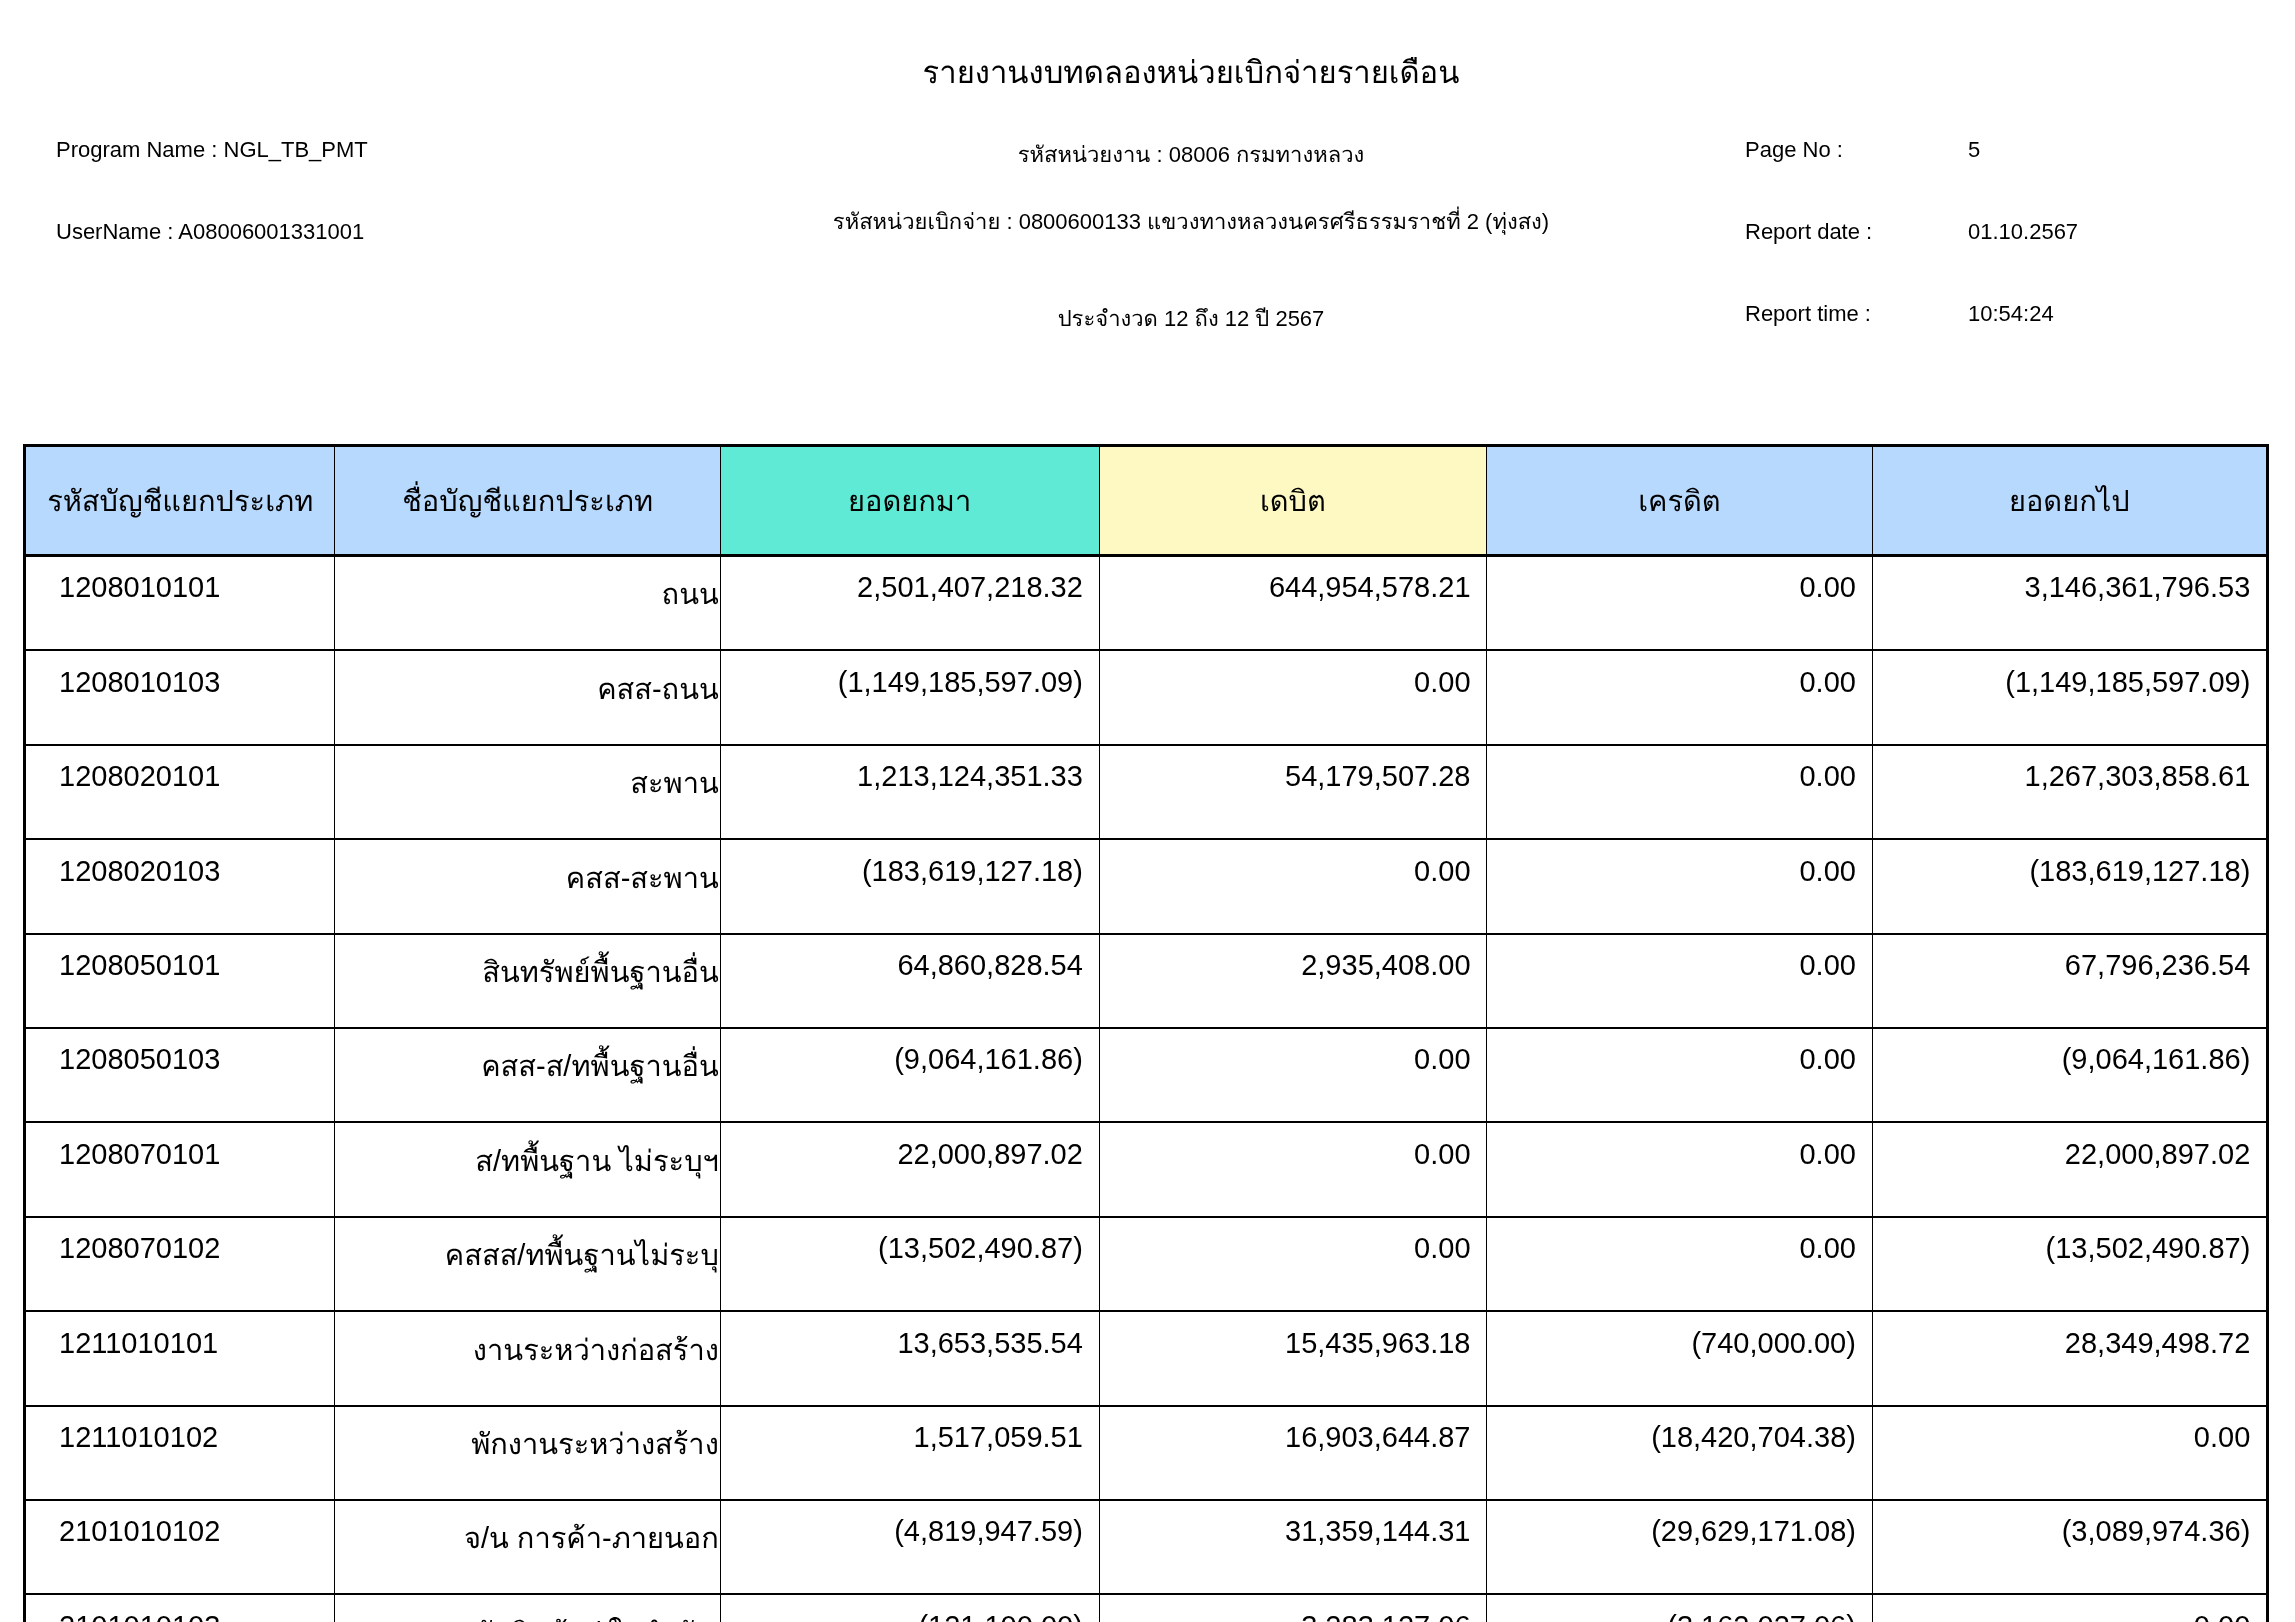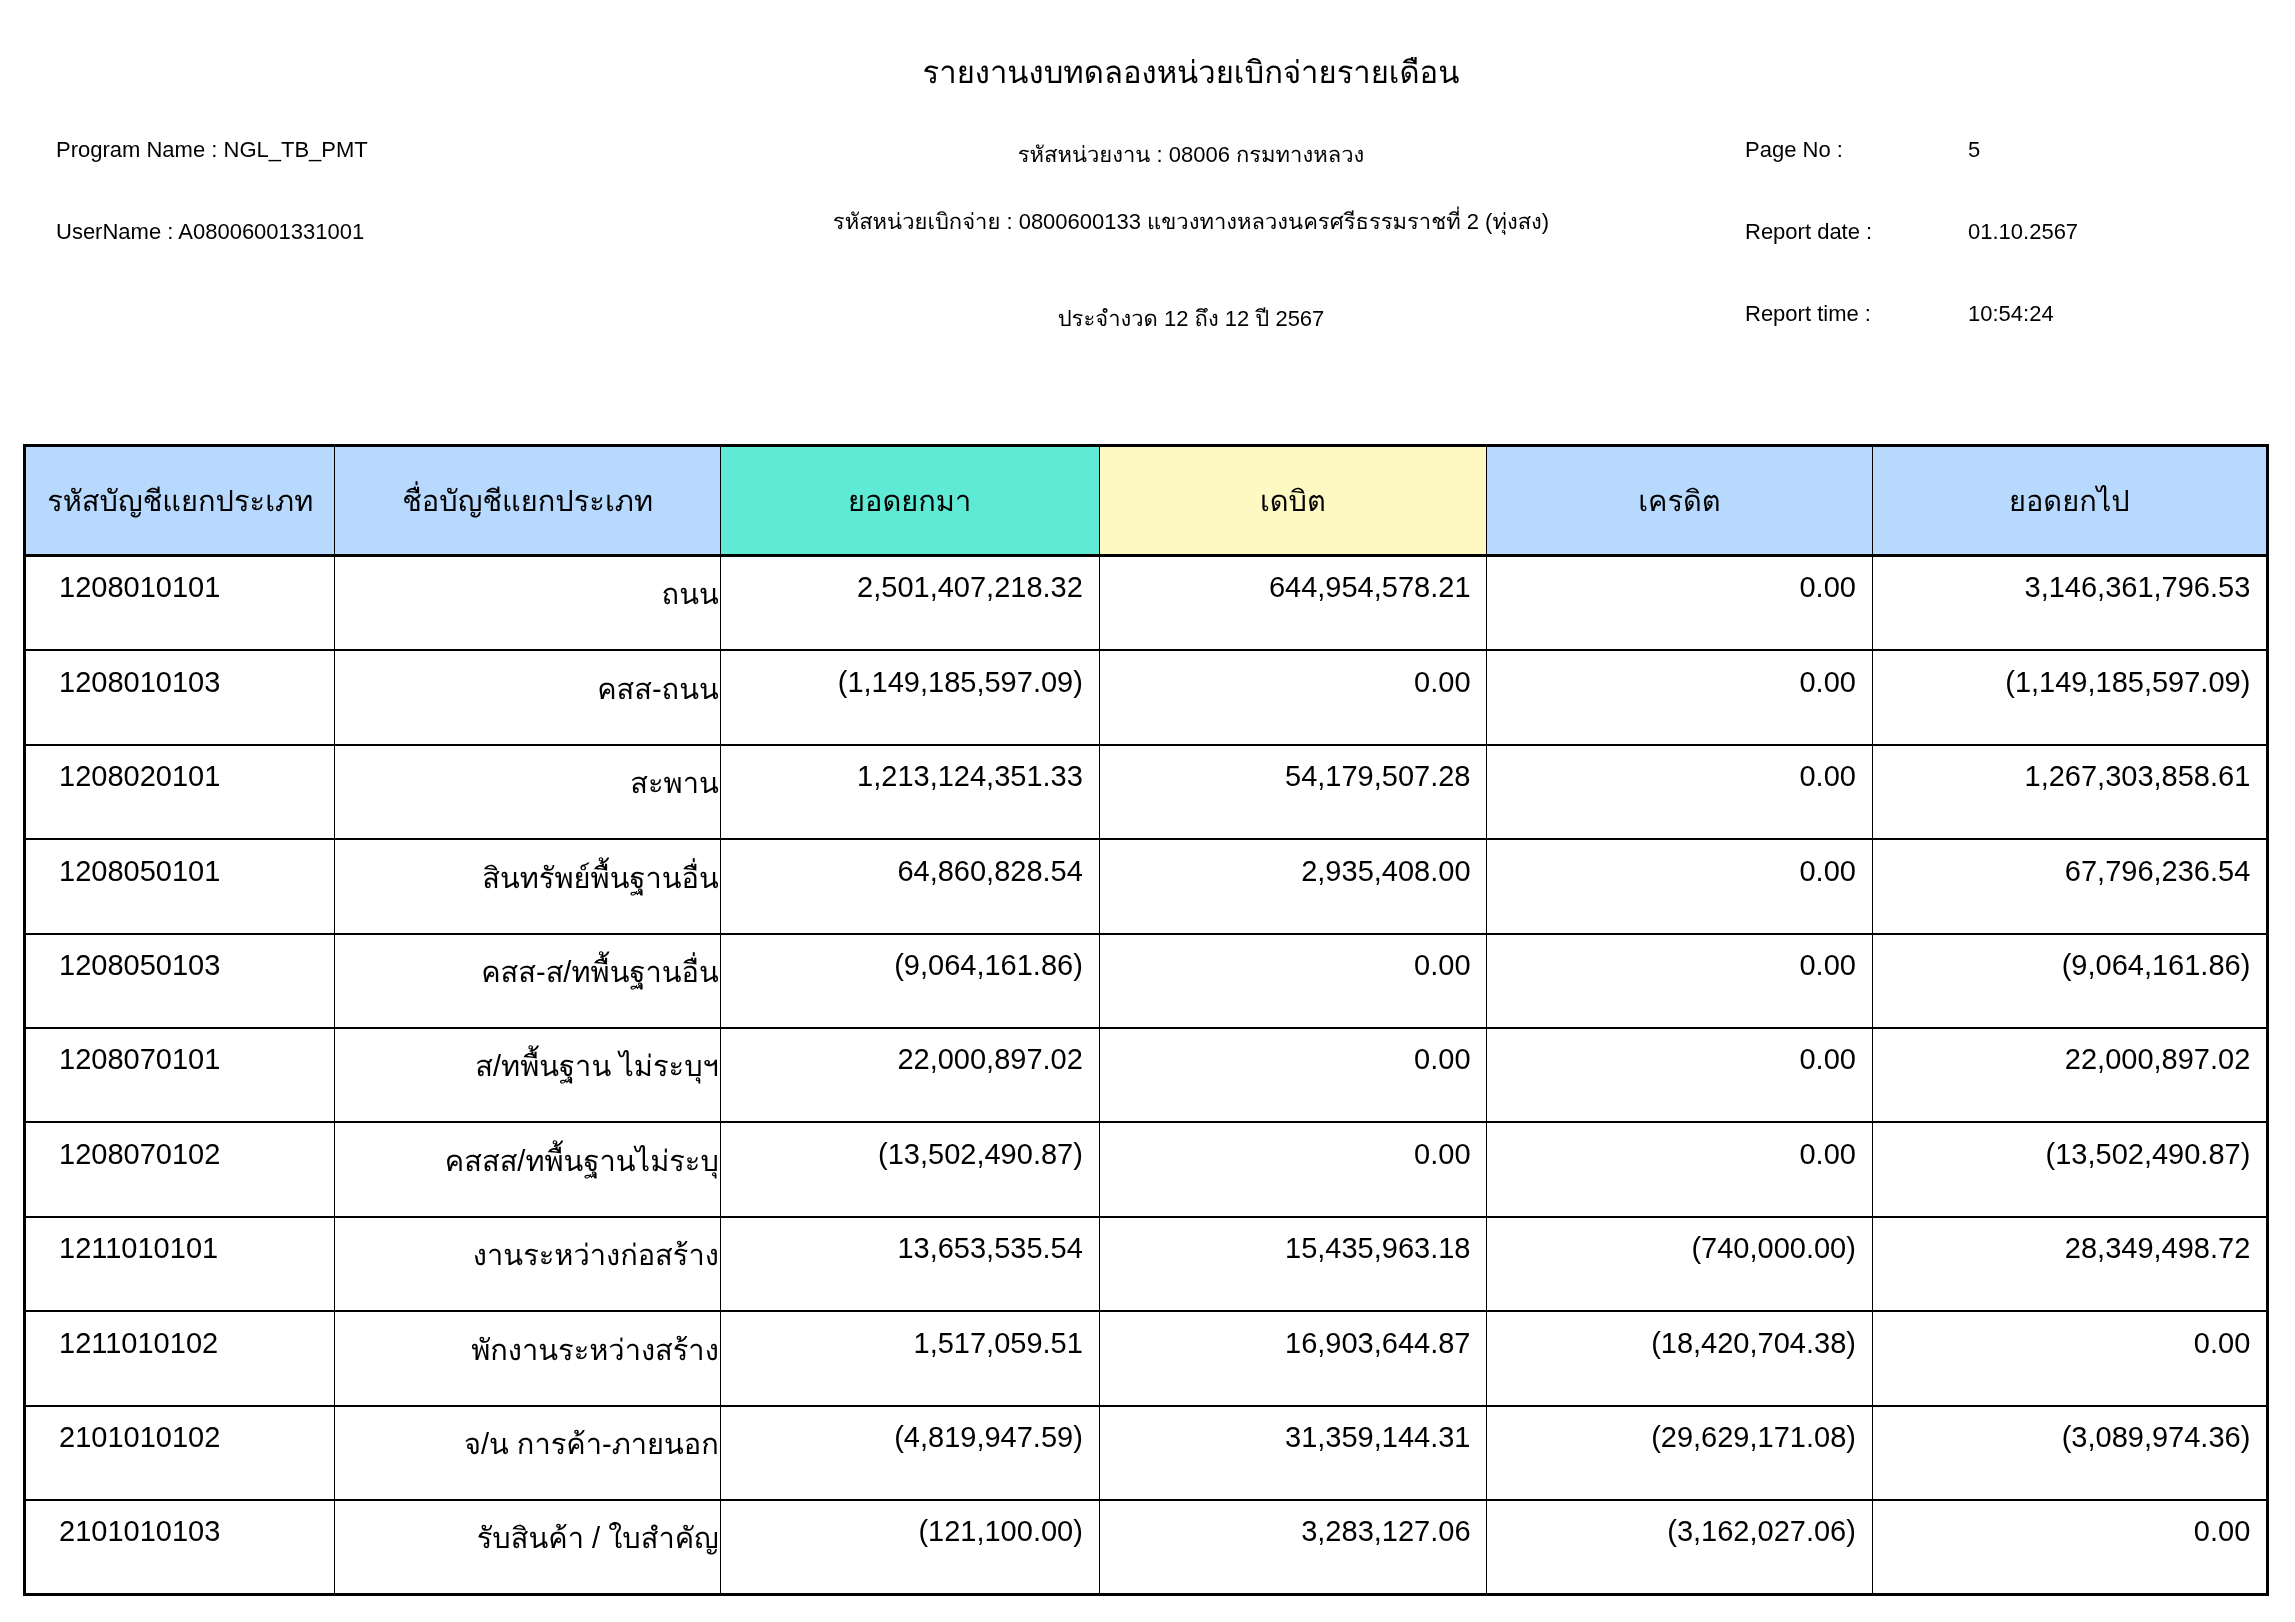--- a/index.html
+++ b/index.html
@@ -132,20 +132,28 @@
         </tr>
         <tr>
           <td class="code">1208020101</td>
           <td class="name">สะพาน</td>
           <td class="num">1,213,124,351.33</td>
           <td class="num">54,179,507.28</td>
           <td class="num">0.00</td>
           <td class="num">1,267,303,858.61</td>
         </tr>
         <tr>
+          <td class="code">1208020103</td>
+          <td class="name">คสส-สะพาน</td>
+          <td class="num">(183,619,127.18)</td>
+          <td class="num">0.00</td>
+          <td class="num">0.00</td>
+          <td class="num">(183,619,127.18)</td>
+        </tr>
+        <tr>
           <td class="code">1208050101</td>
           <td class="name">สินทรัพย์พื้นฐานอื่น</td>
           <td class="num">64,860,828.54</td>
           <td class="num">2,935,408.00</td>
           <td class="num">0.00</td>
           <td class="num">67,796,236.54</td>
         </tr>
         <tr>
           <td class="code">1208050103</td>
           <td class="name">คสส-ส/ทพื้นฐานอื่น</td>

